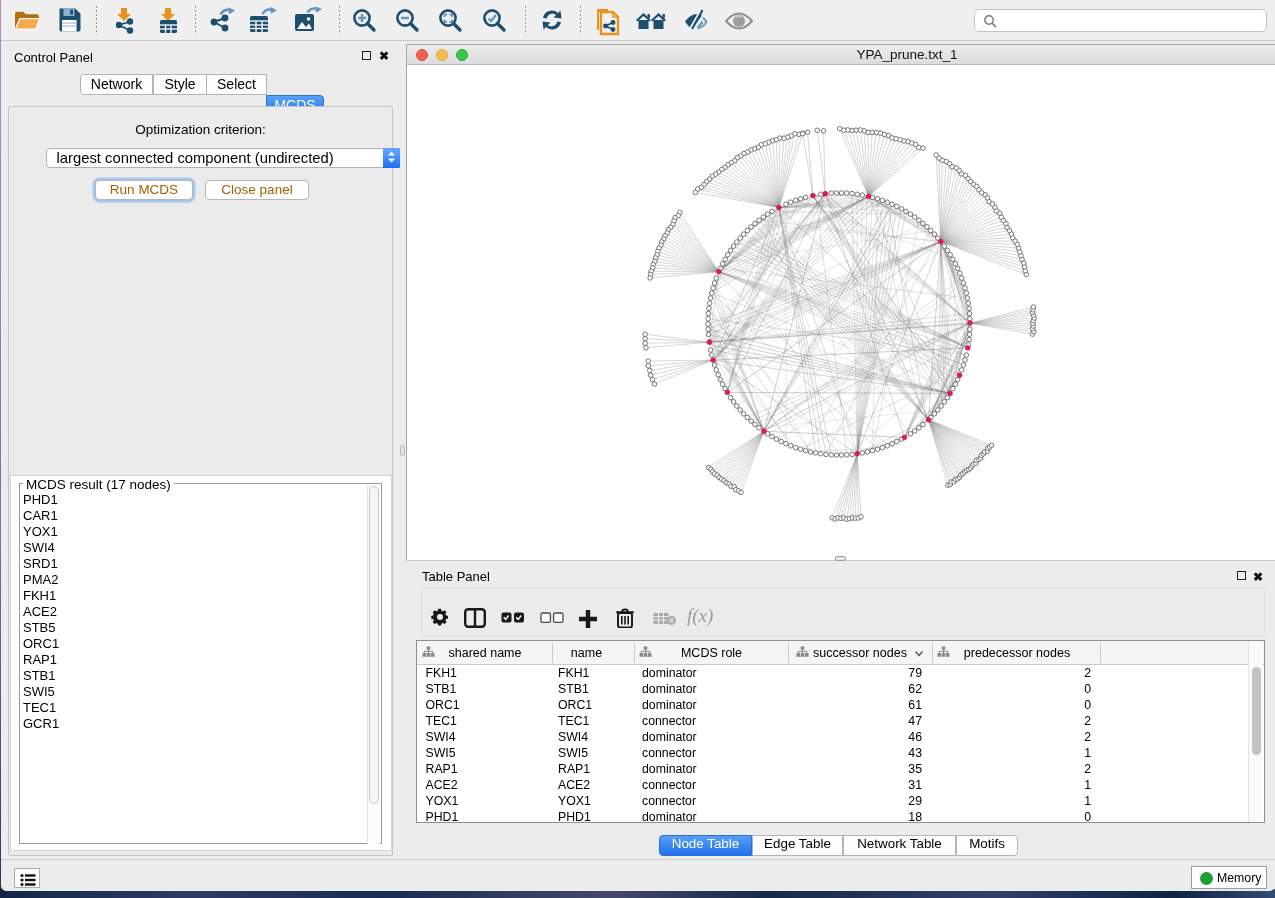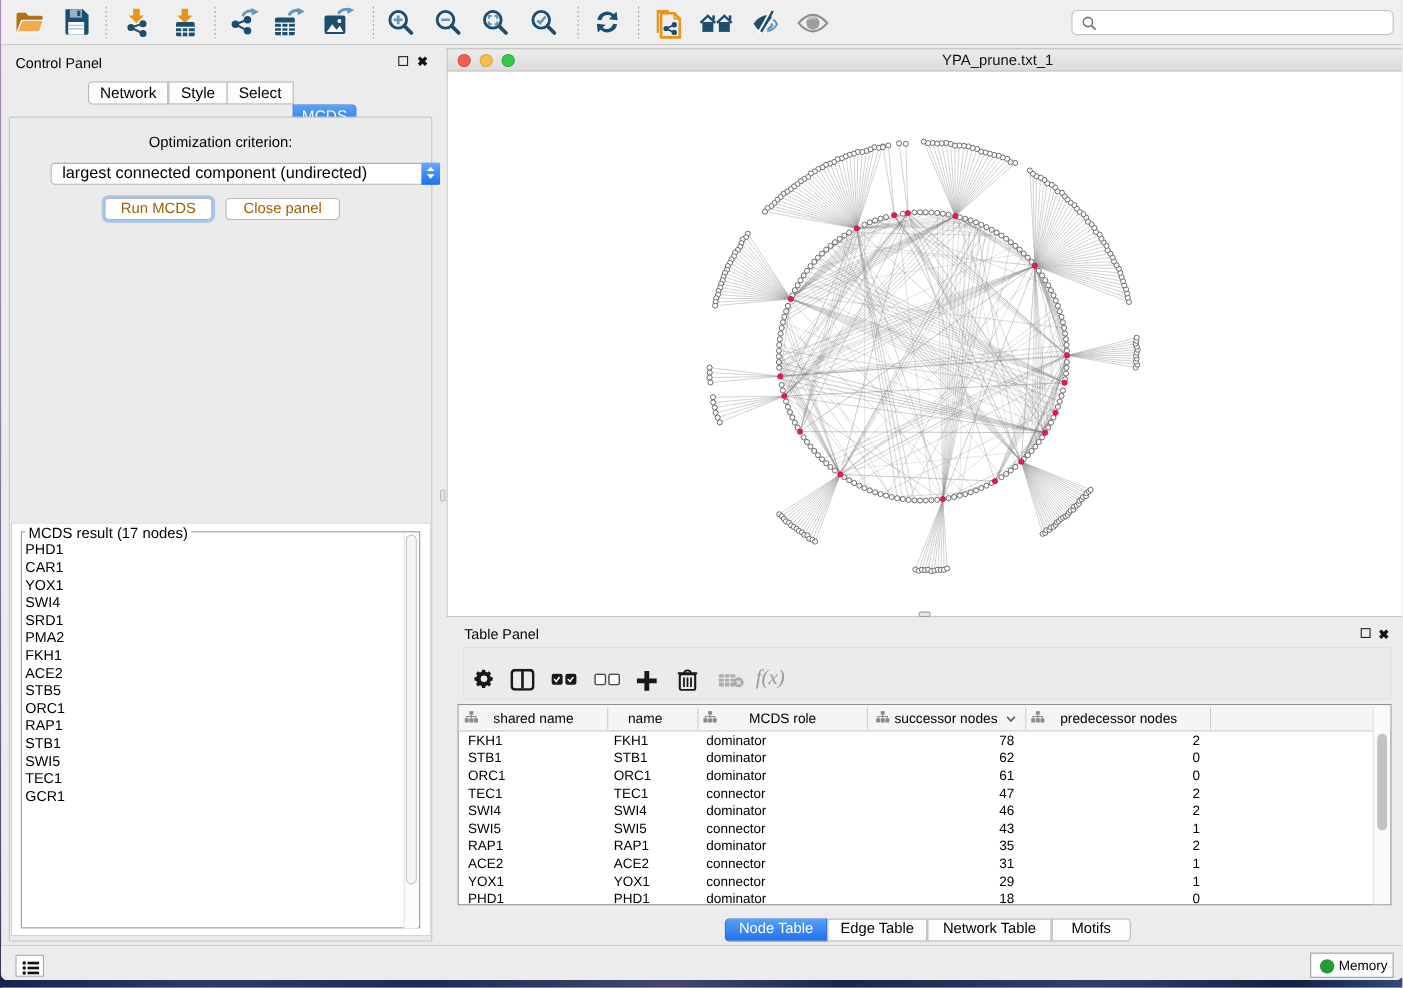--- a/index.html
+++ b/index.html
@@ -1150,21 +1150,21 @@
           <rect x="8.9" y="7" width="3.6" height="3.8" fill="#8a8a8a"></rect>
           <path d="M6.5 3.7 v3.3 M2.3 7 v-1.7 h8.4 V7" stroke="#8a8a8a" fill="none"></path>
         </svg>
         <span style="position:absolute;left:537px;top:5px;width:126px;text-align:center">predecessor nodes</span>
         <div class="hsep" style="left:683px"></div>
       </div>
       <div class="trow" style="top:25px">
         <span class="c1">FKH1</span>
         <span class="c2">FKH1</span>
         <span class="c3">dominator</span>
-        <span class="c4">78</span>
+        <span class="c4">79</span>
         <span class="c5">2</span>
       </div>
       <div class="trow" style="top:41px">
         <span class="c1">STB1</span>
         <span class="c2">STB1</span>
         <span class="c3">dominator</span>
         <span class="c4">62</span>
         <span class="c5">0</span>
       </div>
       <div class="trow" style="top:57px">
@@ -1223,21 +1223,21 @@
         <span class="c4">18</span>
         <span class="c5">0</span>
       </div>
       <div id="tscroll">
         <div id="tthumb"></div>
       </div>
     </div>
     <div class="btab sel" style="left:253px;width:93px;border-radius:4px 0 0 4px;">Node Table</div>
     <div class="btab " style="left:346px;width:91px;">Edge Table</div>
     <div class="btab " style="left:437px;width:113px;">Network Table</div>
-    <div class="btab " style="left:550px;width:72px;border-radius:0 4px 4px 0;">Motifs</div>
+    <div class="btab " style="left:550px;width:62px;border-radius:0 4px 4px 0;">Motifs</div>
   </div>
 <div id="statusbar" class="abs">
     <div id="sb-btn">
       <svg style="position:absolute;left:5px;top:3.5px" width="16" height="14" viewBox="0 0 16 14">
         <g fill="#111">
           <circle cx="2" cy="2.5" r="1.6"></circle>
           <circle cx="2" cy="7" r="1.6"></circle>
           <circle cx="2" cy="11.5" r="1.6"></circle>
           <rect x="5" y="1.3" width="10.5" height="2.4"></rect>
           <rect x="5" y="5.8" width="10.5" height="2.4"></rect>

